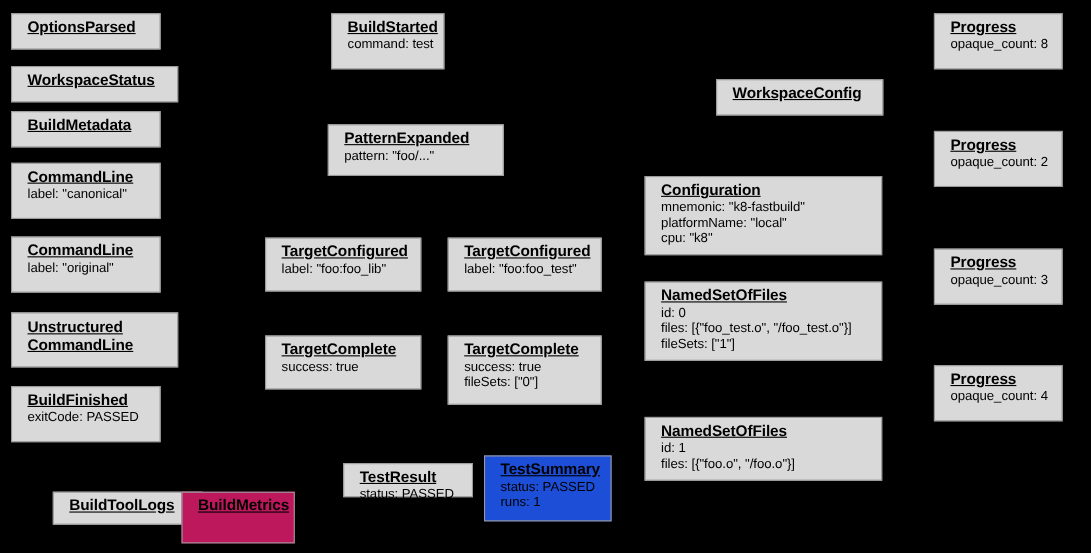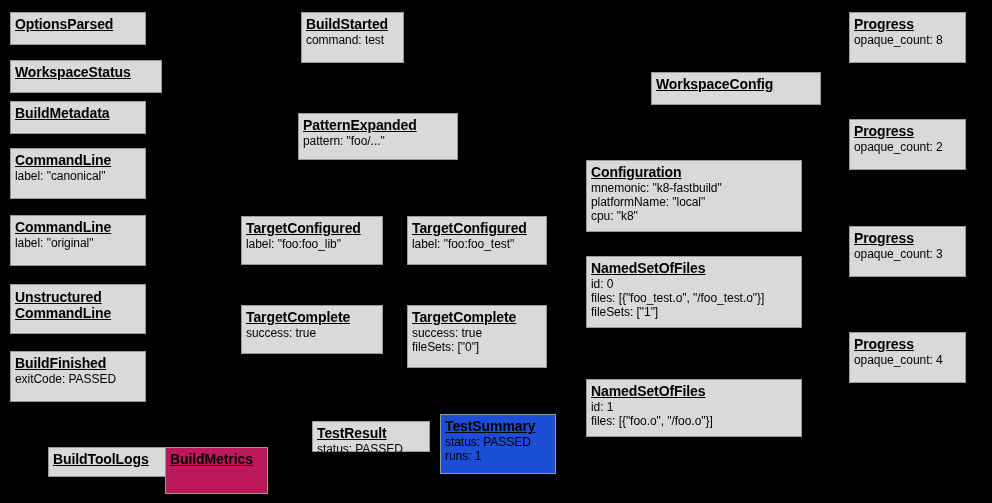--- a/index.html
+++ b/index.html
@@ -13,21 +13,21 @@
     height: 503px;
     background: #000000;
     overflow: hidden;
     font-family: "Liberation Sans", sans-serif;
   }
   .node {
     position: absolute;
     background: #d9d9d9;
     border: 1px solid #9a9a9a;
     box-sizing: border-box;
-    padding: 4px 5px 5px 4px;
+    padding: 4px 5px 5px 14px;
     color: #000000;
   }
   .node-title {
     font-size: 14px;
     font-weight: bold;
     line-height: 15px;
     letter-spacing: -0.1px;
     white-space: nowrap;
     margin: 0 0 1px 0;
   }
@@ -66,21 +66,21 @@
     </div>
     <div class="node" style="left: 849px; top: 12px; width: 117px; height: 51px; background: rgb(217, 217, 217); border-color: rgb(154, 154, 154); color: rgb(0, 0, 0);">
       <div class="node-title"><span>Progress</span></div>
       <ul class="node-fields">
         <li class="node-field">opaque_count: 8</li>
       </ul>
     </div>
     <div class="node" style="left: 10px; top: 60px; width: 152px; height: 33px; background: rgb(217, 217, 217); border-color: rgb(154, 154, 154); color: rgb(0, 0, 0);">
       <div class="node-title"><span>WorkspaceStatus</span></div>
     </div>
-    <div class="node" style="left: 651px; top: 72px; width: 170px; height: 33px; background: rgb(217, 217, 217); border-color: rgb(154, 154, 154); color: rgb(0, 0, 0);">
+    <div class="node" style="left: 651px; top: 72px; width: 152px; height: 33px; background: rgb(217, 217, 217); border-color: rgb(154, 154, 154); color: rgb(0, 0, 0);">
       <div class="node-title"><span>WorkspaceConfig</span></div>
     </div>
     <div class="node" style="left: 298px; top: 113px; width: 160px; height: 47px; background: rgb(217, 217, 217); border-color: rgb(154, 154, 154); color: rgb(0, 0, 0);">
       <div class="node-title"><span>PatternExpanded</span></div>
       <ul class="node-fields">
         <li class="node-field">pattern: "foo/..."</li>
       </ul>
     </div>
     <div class="node" style="left: 10px; top: 101px; width: 136px; height: 33px; background: rgb(217, 217, 217); border-color: rgb(154, 154, 154); color: rgb(0, 0, 0);">
       <div class="node-title"><span>BuildMetadata</span></div>
@@ -130,21 +130,21 @@
       </ul>
     </div>
     <div class="node" style="left: 586px; top: 256px; width: 216px; height: 72px; background: rgb(217, 217, 217); border-color: rgb(154, 154, 154); color: rgb(0, 0, 0);">
       <div class="node-title"><span>NamedSetOfFiles</span></div>
       <ul class="node-fields">
         <li class="node-field">id: 0</li>
         <li class="node-field">files: [{"foo_test.o", "/foo_test.o"}]</li>
         <li class="node-field">fileSets: ["1"]</li>
       </ul>
     </div>
-    <div class="node" style="left: 10px; top: 284px; width: 136px; height: 50px; background: rgb(217, 217, 217); border-color: rgb(154, 154, 154); color: rgb(0, 0, 0);">
+    <div class="node" style="left: 10px; top: 284px; width: 152px; height: 50px; background: rgb(217, 217, 217); border-color: rgb(154, 154, 154); color: rgb(0, 0, 0);">
       <div class="node-title two-line"><span>Unstructured</span><br><span>CommandLine</span></div>
     </div>
     <div class="node" style="left: 241px; top: 305px; width: 142px; height: 49px; background: rgb(217, 217, 217); border-color: rgb(154, 154, 154); color: rgb(0, 0, 0);">
       <div class="node-title"><span>TargetComplete</span></div>
       <ul class="node-fields">
         <li class="node-field">success: true</li>
       </ul>
     </div>
     <div class="node" style="left: 407px; top: 305px; width: 140px; height: 63px; background: rgb(217, 217, 217); border-color: rgb(154, 154, 154); color: rgb(0, 0, 0);">
       <div class="node-title"><span>TargetComplete</span></div>

